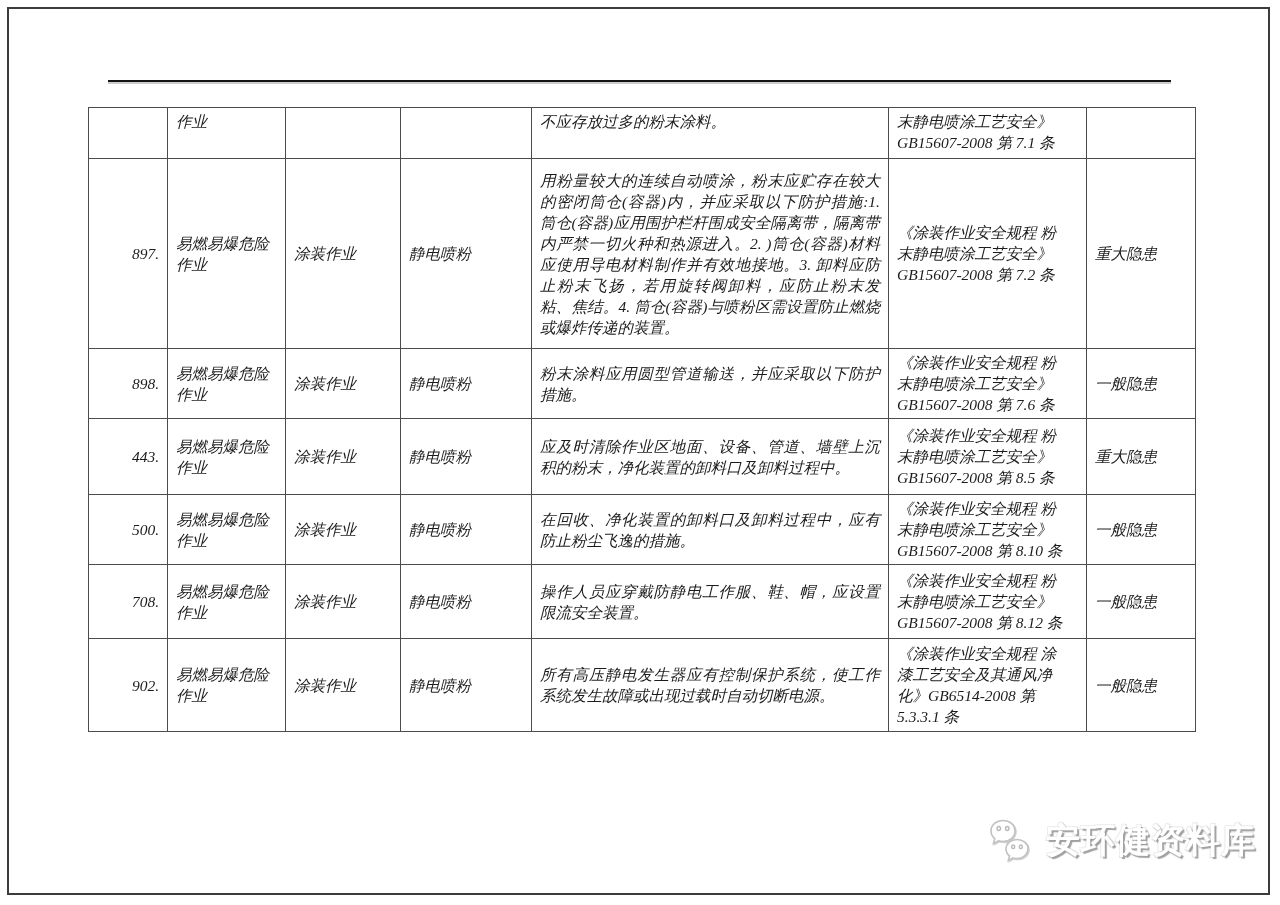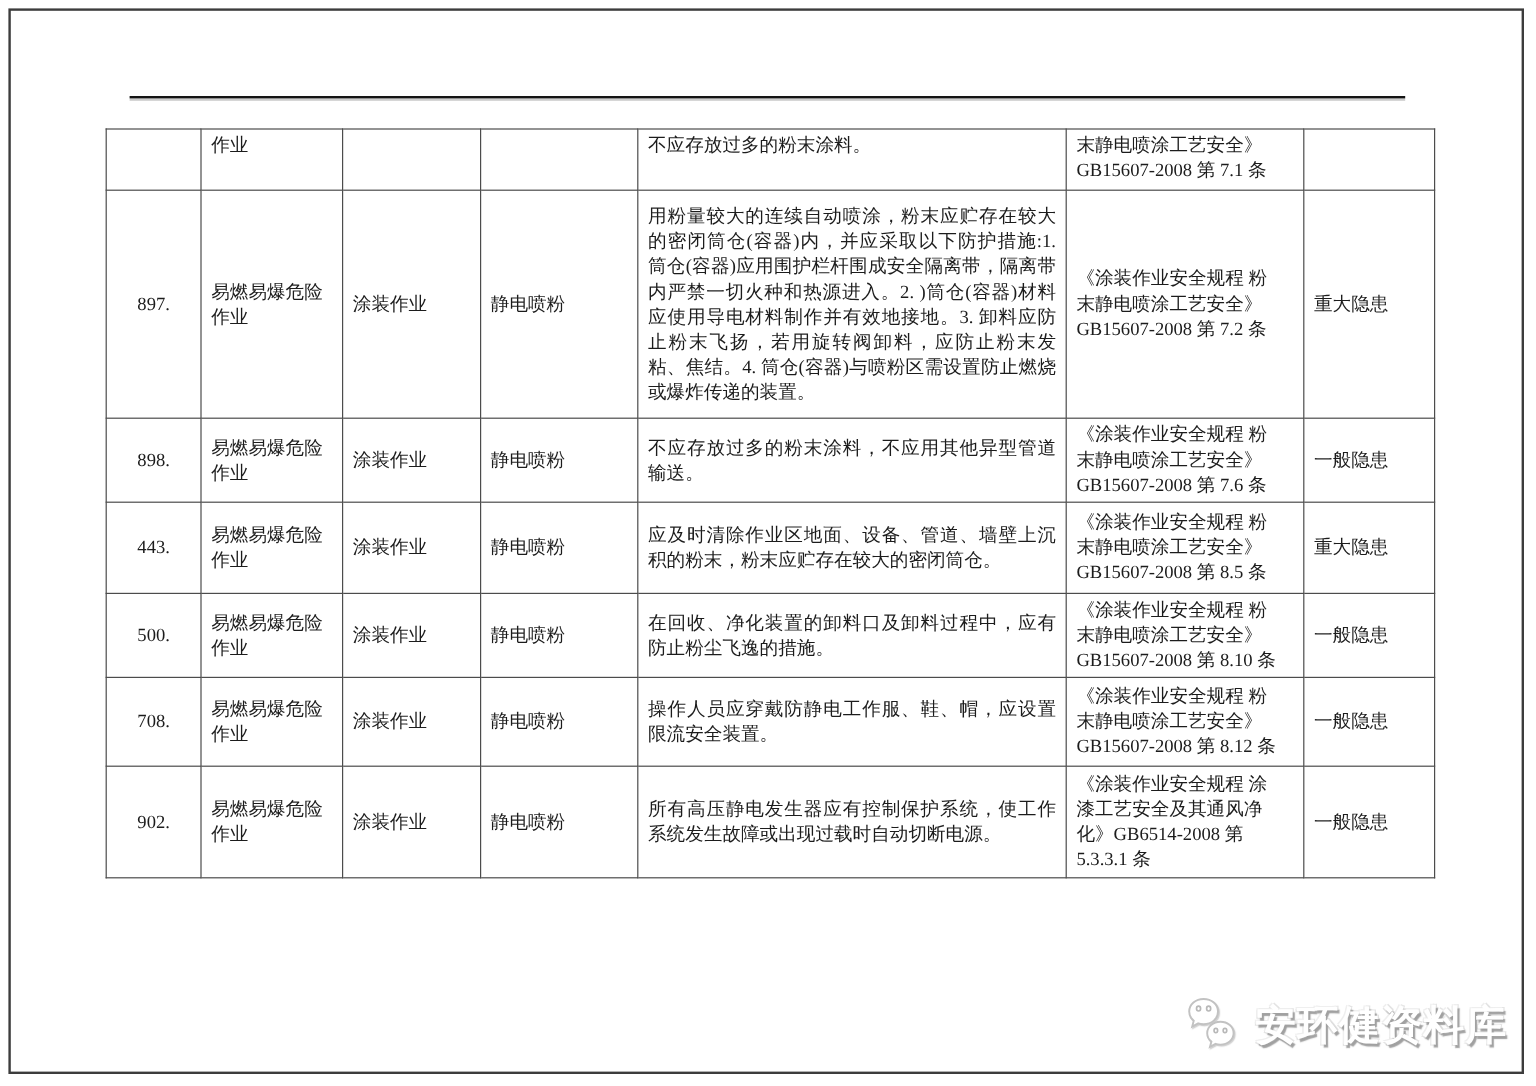--- a/index.html
+++ b/index.html
@@ -23,28 +23,29 @@
   }
   table.hazard{
     position:absolute;left:88px;top:107px;width:1107px;
     border-collapse:collapse;table-layout:fixed;
     font-size:15.5px;line-height:21px;color:var(--text-color);
   }
   table.hazard td{
     border:1px solid var(--border-color);
     padding:3px 8px;vertical-align:middle;overflow:hidden;
     box-sizing:border-box;
+    font-style:italic;
   }
-  td.c-no{text-align:center;padding-left:2px;padding-right:2px;}
+  td.c-no{text-align:right;padding-left:2px;padding-right:2px;}
   td.c-desc{text-align:justify;}
   td.c-basis{white-space:pre-line;}
   tr.cont td{vertical-align:top;}
   .watermark{
     position:absolute;left:984px;top:818px;height:60px;
-    display:flex;align-items:flex-end;gap:8px;user-select:none;
+    display:flex;align-items:flex-start;gap:8px;user-select:none;
   }
   .wm-icon{filter:drop-shadow(1.5px 1.5px 0px #d2d2d2);}
   .wm-text{
     font-size:34px;letter-spacing:1px;font-weight:bold;
     color:#ffffff;
     text-shadow:2px 2px 1px var(--wm-shadow), -1px -1px 0 #efefef, 1px -1px 0 #e4e4e4, -1px 1px 0 #e4e4e4;
     white-space:nowrap;
   }
 </style>
 </head>
@@ -83,32 +84,32 @@
         <td class="c-basis">《涂装作业安全规程 粉
 末静电喷涂工艺安全》
 GB15607-2008 第 7.2 条</td>
         <td class="c-level">重大隐患</td>
       </tr>
       <tr style="height: 69px;">
         <td class="c-no">898.</td>
         <td class="c-cat">易燃易爆危险作业</td>
         <td class="c-type">涂装作业</td>
         <td class="c-item">静电喷粉</td>
-        <td class="c-desc">不应存放过多的粉末涂料，不应用其他异型管道输送。</td>
+        <td class="c-desc">粉末涂料应用圆型管道输送，并应采取以下防护措施。</td>
         <td class="c-basis">《涂装作业安全规程 粉
 末静电喷涂工艺安全》
 GB15607-2008 第 7.6 条</td>
         <td class="c-level">一般隐患</td>
       </tr>
       <tr style="height: 76px;">
         <td class="c-no">443.</td>
         <td class="c-cat">易燃易爆危险作业</td>
         <td class="c-type">涂装作业</td>
         <td class="c-item">静电喷粉</td>
-        <td class="c-desc">应及时清除作业区地面、设备、管道、墙壁上沉积的粉末，粉末应贮存在较大的密闭筒仓。</td>
+        <td class="c-desc">应及时清除作业区地面、设备、管道、墙壁上沉积的粉末，净化装置的卸料口及卸料过程中。</td>
         <td class="c-basis">《涂装作业安全规程 粉
 末静电喷涂工艺安全》
 GB15607-2008 第 8.5 条</td>
         <td class="c-level">重大隐患</td>
       </tr>
       <tr style="height: 69px;">
         <td class="c-no">500.</td>
         <td class="c-cat">易燃易爆危险作业</td>
         <td class="c-type">涂装作业</td>
         <td class="c-item">静电喷粉</td>

